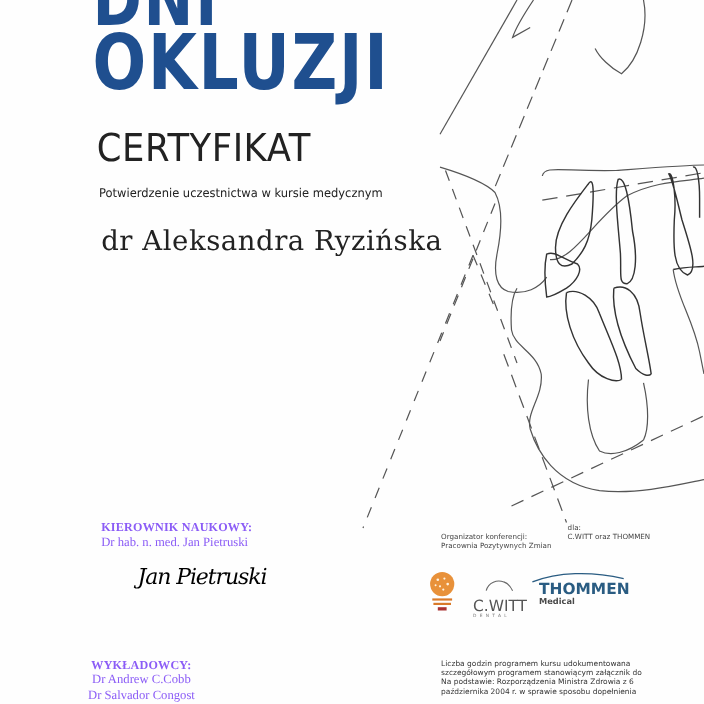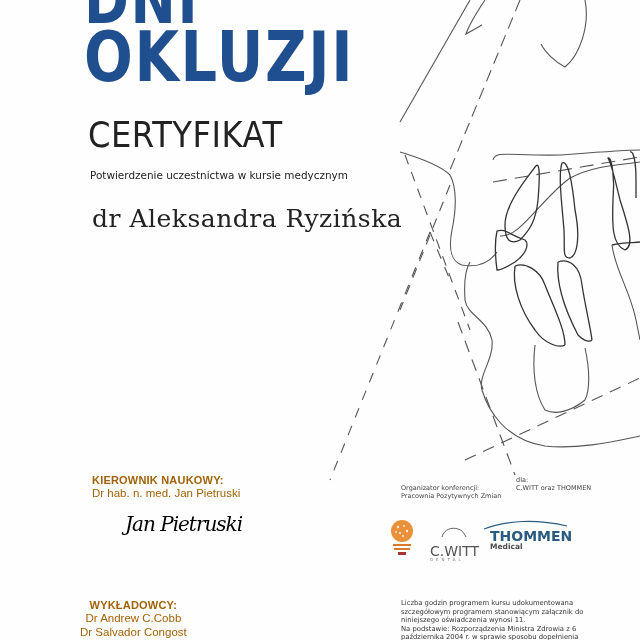--- a/index.html
+++ b/index.html
@@ -26,21 +26,21 @@
   .sub {
     position: absolute; left: 90px; top: 169px;
     font-family: "DejaVu Sans", sans-serif; font-size: 11px; color: #222;
     transform: scaleX(0.95); transform-origin: left top;
   }
   .name {
     position: absolute; left: 92px; top: 204px;
     font-family: "DejaVu Serif", serif; font-size: 25px; color: #222;
     letter-spacing: 0.5px;
   }
-  .block { position: absolute; font-family: Liberation Sans, sans-serif; color: #a16207; }
+  .block { position: absolute; font-family: Liberation Serif, serif; color: #8b5cf6; }
   .label { font-weight: bold; font-size: 11px; letter-spacing: 0.2px; }
   .value { font-size: 11.5px; line-height: 14px; }
   .director { left: 92px; top: 474px; }
   .lecturers { left: 80px; top: 599px; text-align: center; }
   .signature {
     position: absolute; left: 125px; top: 512px;
     font-family: "DejaVu Serif", serif; font-style: italic; font-size: 20px;
     color: #000000; letter-spacing: -1px;
   }
   .small-block { position: absolute; font-size: 6.5px; color: #444; line-height: 8px; font-family: "DejaVu Sans", sans-serif; margin-left: 7px; }
@@ -166,17 +166,16 @@
     <svg width="90" height="10" viewBox="0 0 90 10" style="position:absolute; left:-8px; top:-8px;">
       <path d="M2 9 C 25 0, 55 -1, 85 6" stroke="#2a5c82" stroke-width="1.2" fill="none"></path>
     </svg>
     <div class="thommen-text">THOMMEN</div>
     <div class="medical-text">Medical</div>
   </div>
 
   <div class="small-block legal">
     <div>Liczba godzin programem kursu udokumentowana</div>
     <div>szczegółowym programem stanowiącym załącznik do</div>
-    <div>niniejszego oświadczenia wynosi 11.</div>
     <div>Na podstawie: Rozporządzenia Ministra Zdrowia z 6</div>
     <div>października 2004 r.  w sprawie sposobu dopełnienia</div>
   </div>
 </div>
 
 </body></html>

